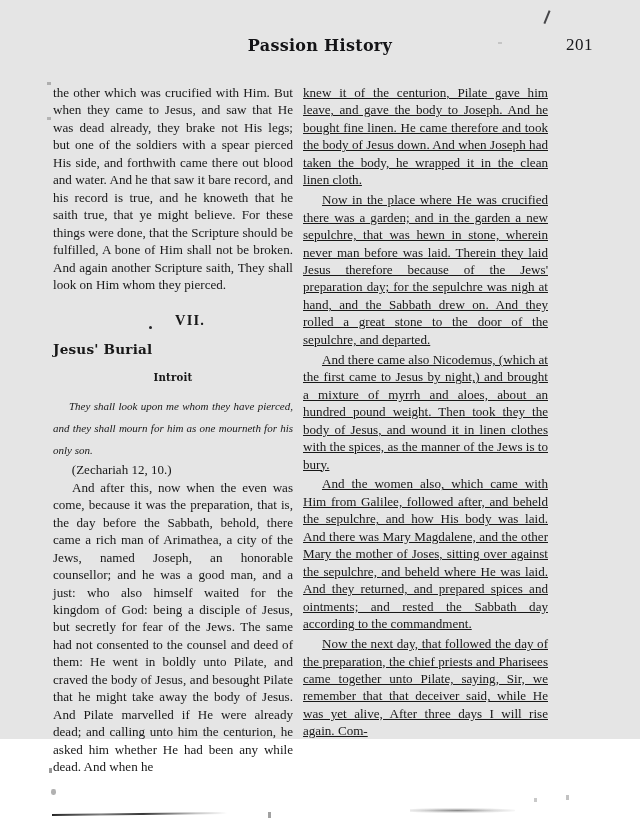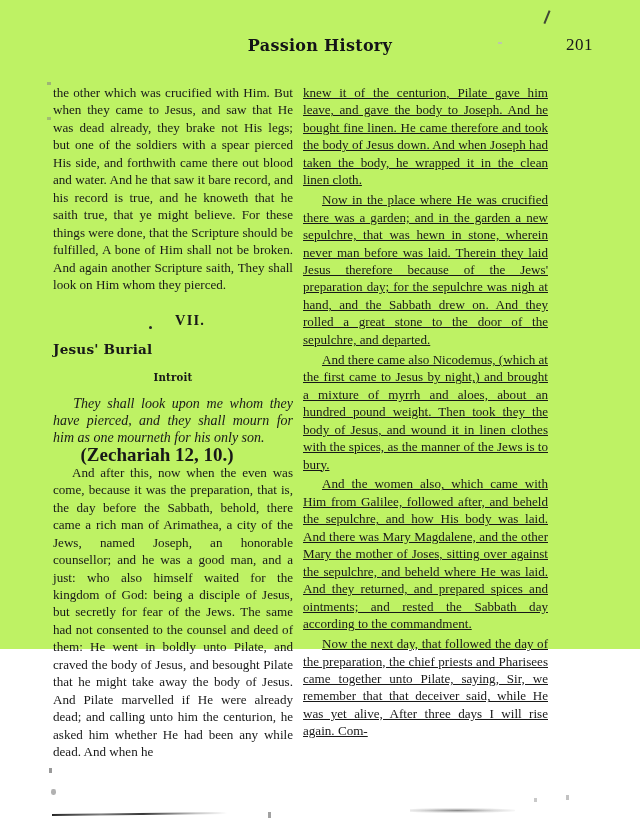--- a/index.html
+++ b/index.html
@@ -13,22 +13,22 @@
     height: 827px;
     overflow: hidden;
     font-family: "Liberation Serif", "DejaVu Serif", serif;
     color: #17171a;
     position: relative;
   }
 
   .page {
     position: relative;
     width: 640px;
-    height: 649px;
-    background: #bef264;
+    height: 739px;
+    background: #e5e5e5;
   }
 
   
   .running-head {
     position: absolute;
     top: 36px;
     left: 0;
     width: 640px;
     height: 26px;
   }
@@ -144,34 +144,33 @@
     margin-top: 11px;
     margin-bottom: 8px;
     font-family: "DejaVu Serif", "Liberation Serif", serif;
     font-weight: 700;
     font-size: 10.2px;
     letter-spacing: 0.2px;
     text-align: center;
   }
   .introit {
     font-style: italic;
-    font-size: 14px;
-    line-height: 17px;
+    font-size: 11px;
+    line-height: 22px;
     text-align: justify;
     text-indent: 1.6em;
     margin: 0;
   }
   .attrib {
     text-align: right;
-    font-size: 19px;
+    font-size: 13px;
     line-height: 18px;
     margin: 1px 0 10px 0;
     font-style: normal;
     padding-right: 2px;
-    font-weight: bold;
   }
 
   
   .artifact { position: absolute; pointer-events: none; }
   .smudge-line {
     left: 52px;
     top: 813px;
     width: 175px;
     height: 2.2px;
     background: linear-gradient(90deg,

